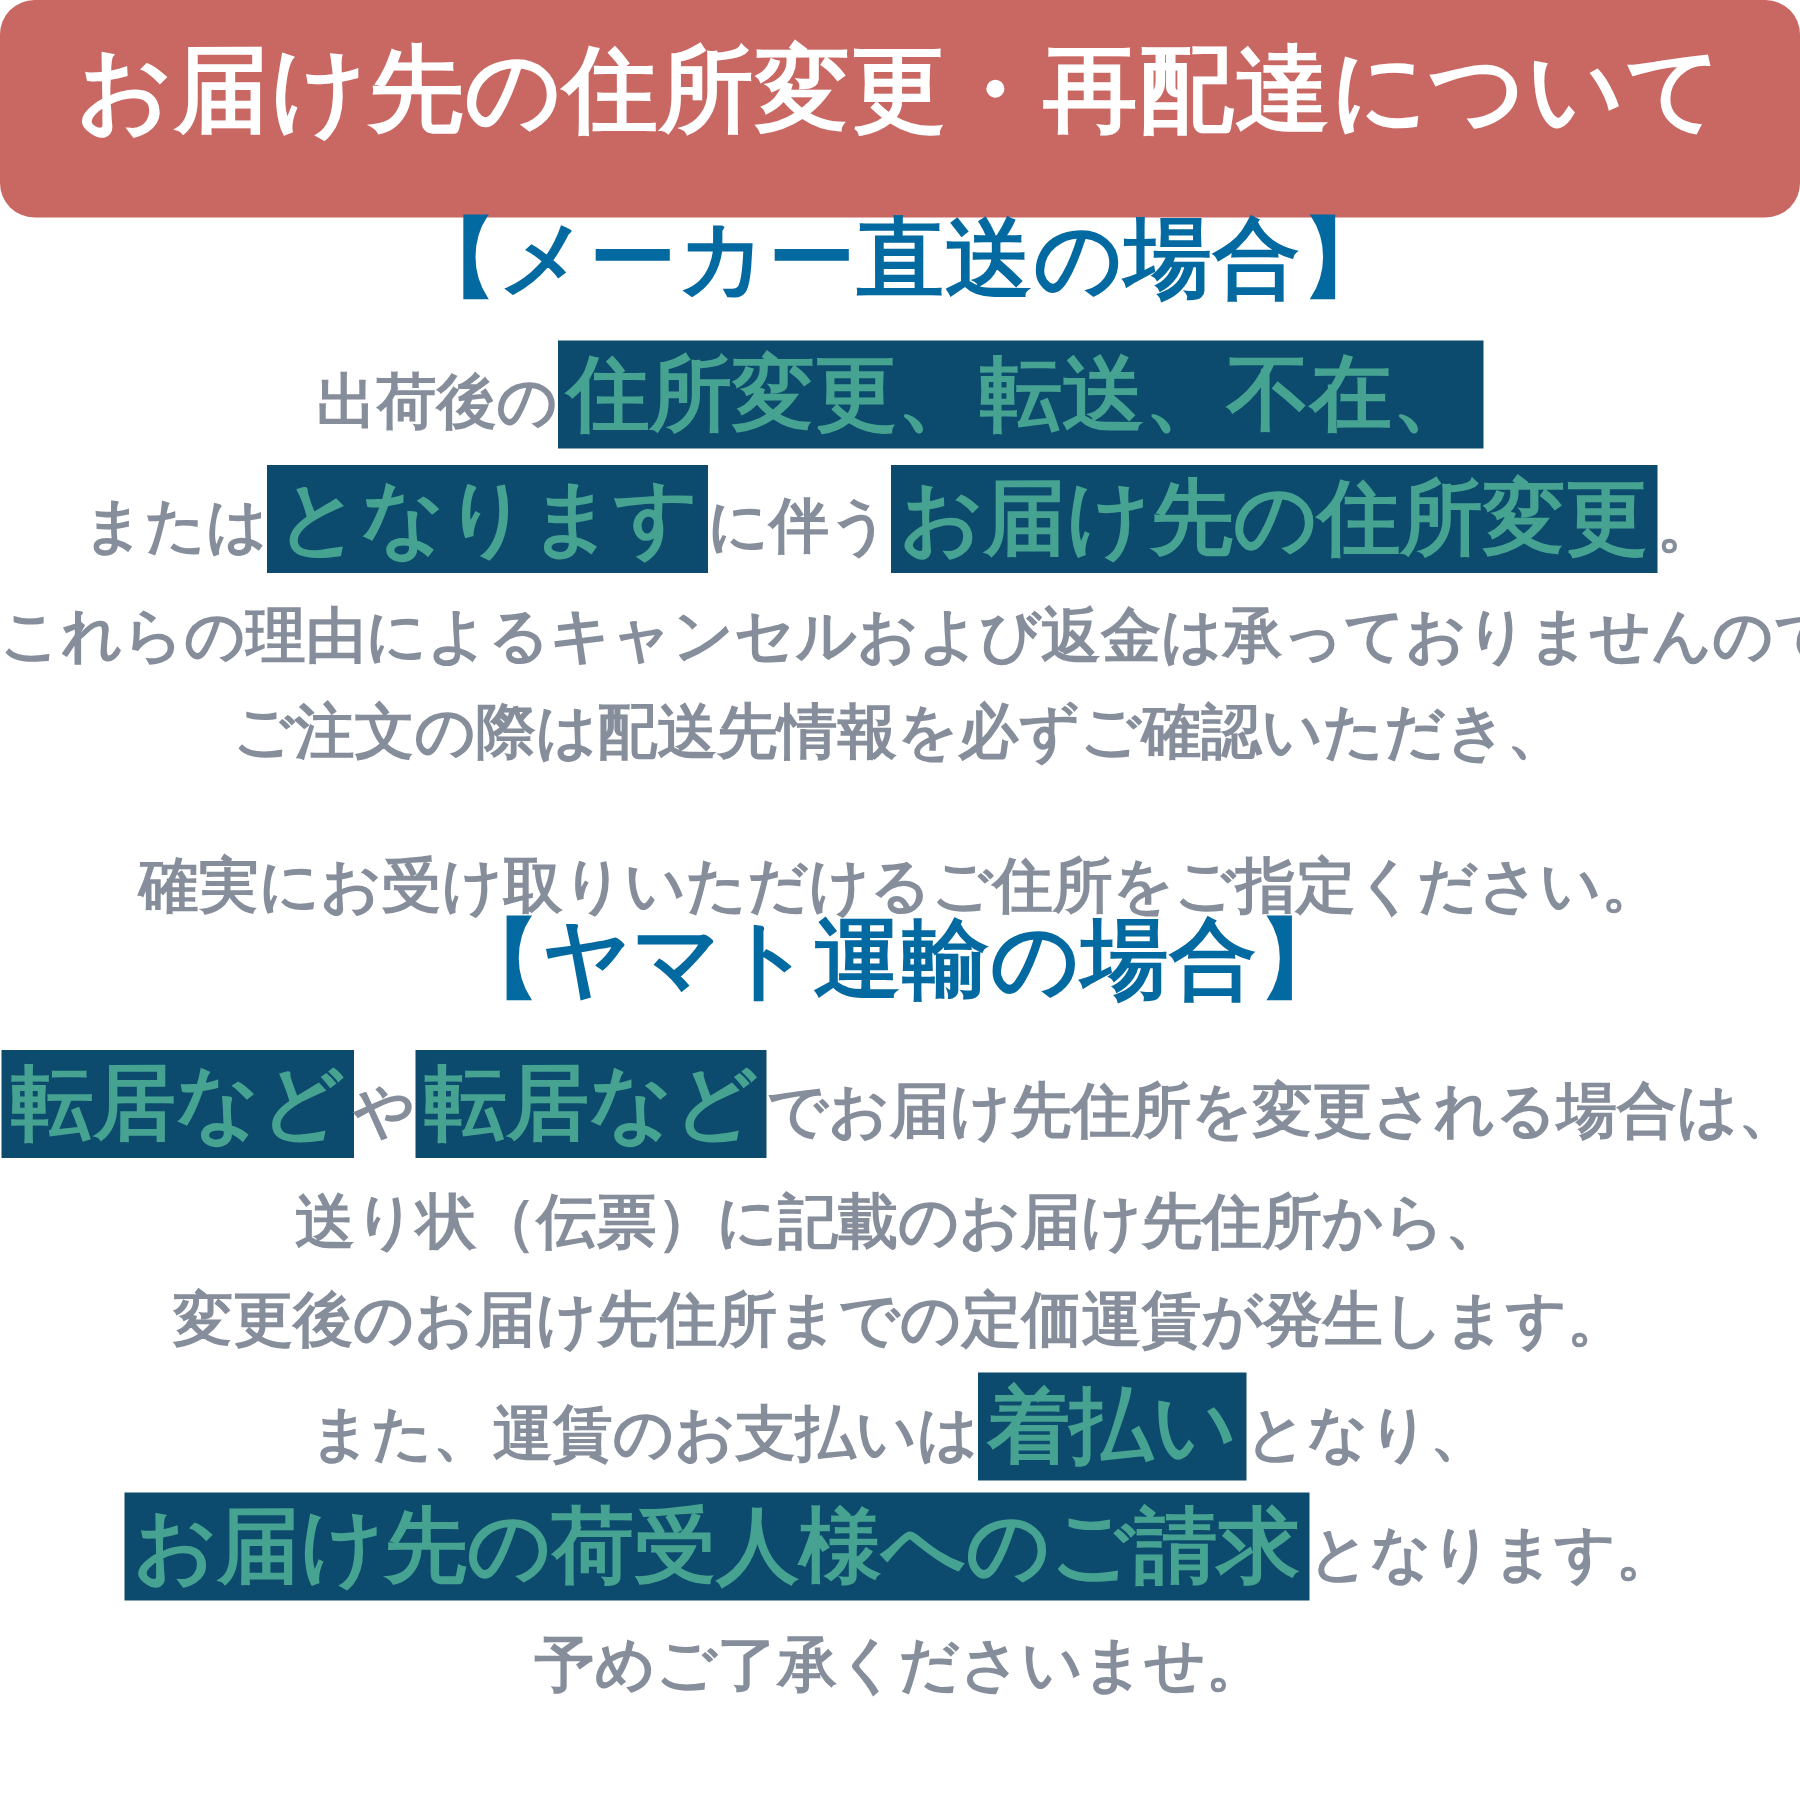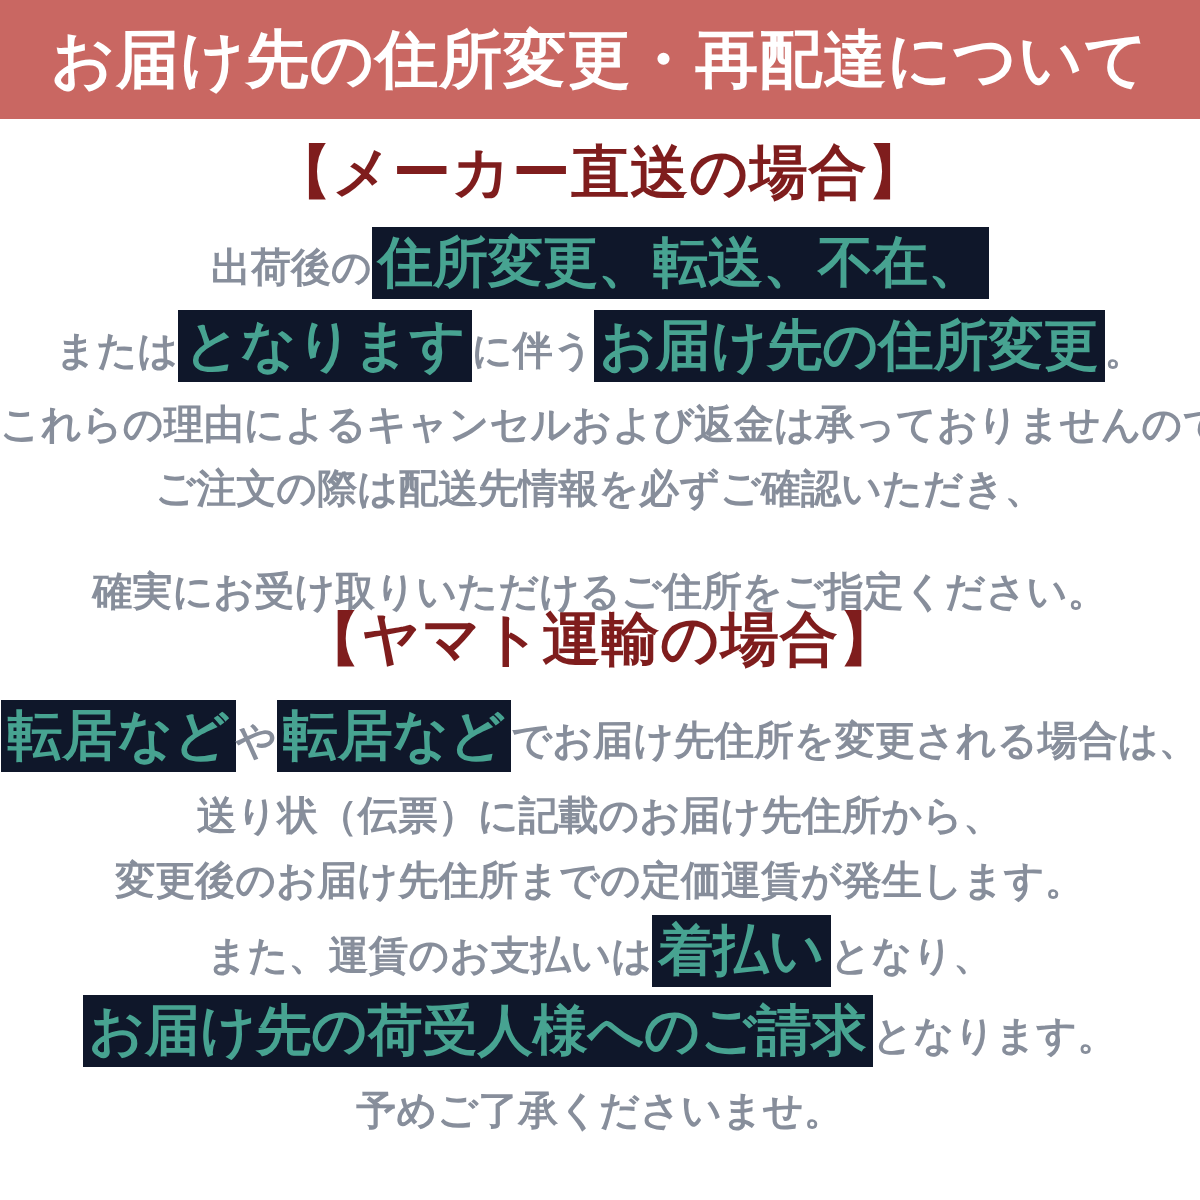--- a/index.html
+++ b/index.html
@@ -12,45 +12,46 @@
   }
   .canvas{
     position:absolute;left:0;top:0;width:1200px;height:1200px;
   }
   .row{
     position:absolute;left:0;width:1200px;
     text-align:center;white-space:nowrap;
   }
   
   .header-bar{
-    top:0;height:119px;line-height:119px;
+    top:0;height:145px;line-height:119px;
     background:#C96762;
     color:#ffffff;
     font-size:63px;font-weight:600;
     letter-spacing:1px;
+    border-radius:23px;
   }
   
   .section-heading{
-    color:#7f1d1d;
+    color:#0369a1;
     font-size:58px;font-weight:600;
     letter-spacing:1px;
   }
   .heading-1{top:134px;height:76px;line-height:76px;}
   .heading-2{top:602px;height:76px;line-height:76px;font-family:Liberation Serif, serif;}
   
   .body-line{
     color:#878E9B;
     font-size:40px;font-weight:600;
   }
   .lh-small{height:52px;line-height:52px;}
   .lh-big{height:80px;line-height:80px;}
   
   .hl{
     color:#47A391;
-    background:#0f172a;
+    background:#0c4a6e;
     font-size:55px;font-weight:600;
     padding:3px 6px 5px 6px;
   }
   
   .note-line{
     top:1143px;height:54px;line-height:54px;
     color:#C5534F;
     font-size:44px;font-weight:600;
   }
   .r-lineA{top:222px;}

